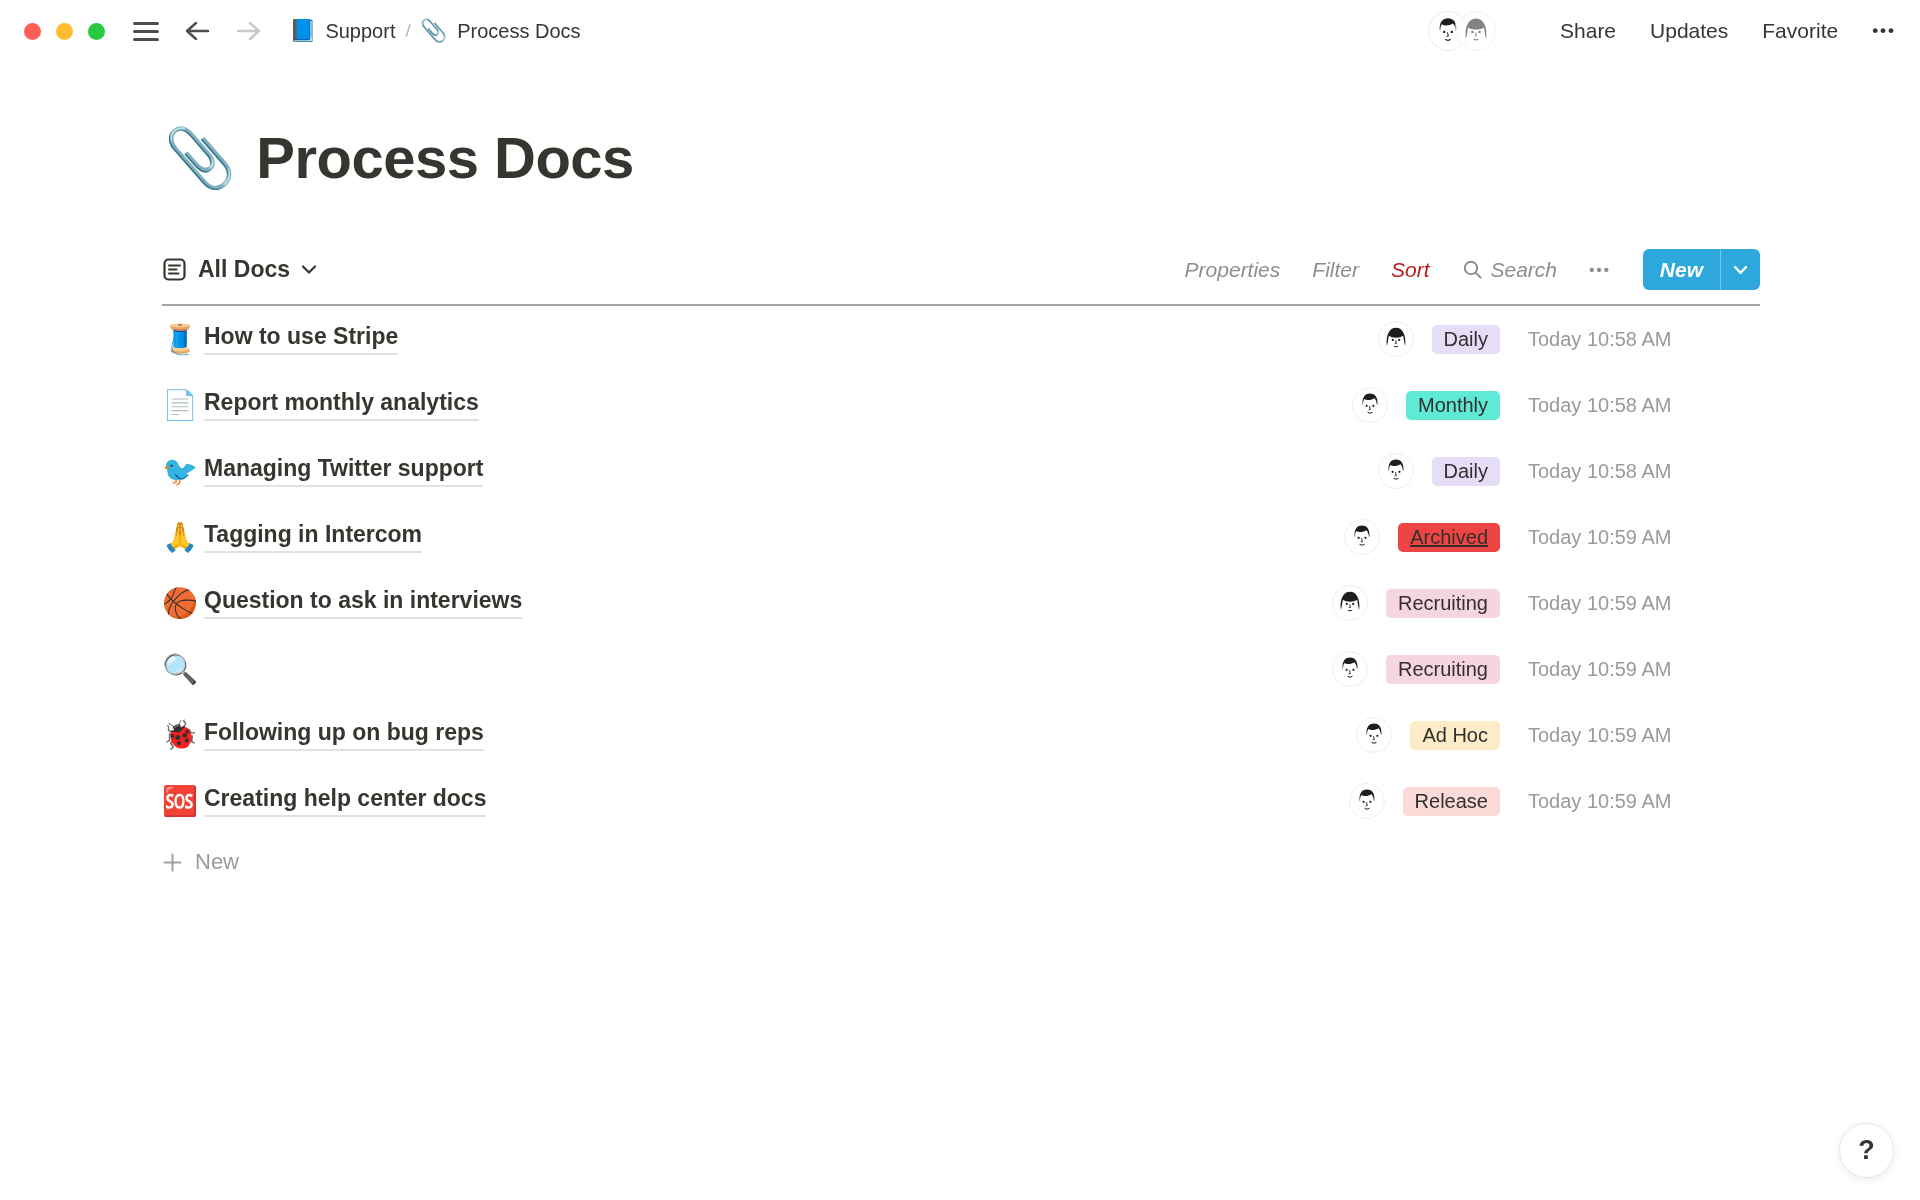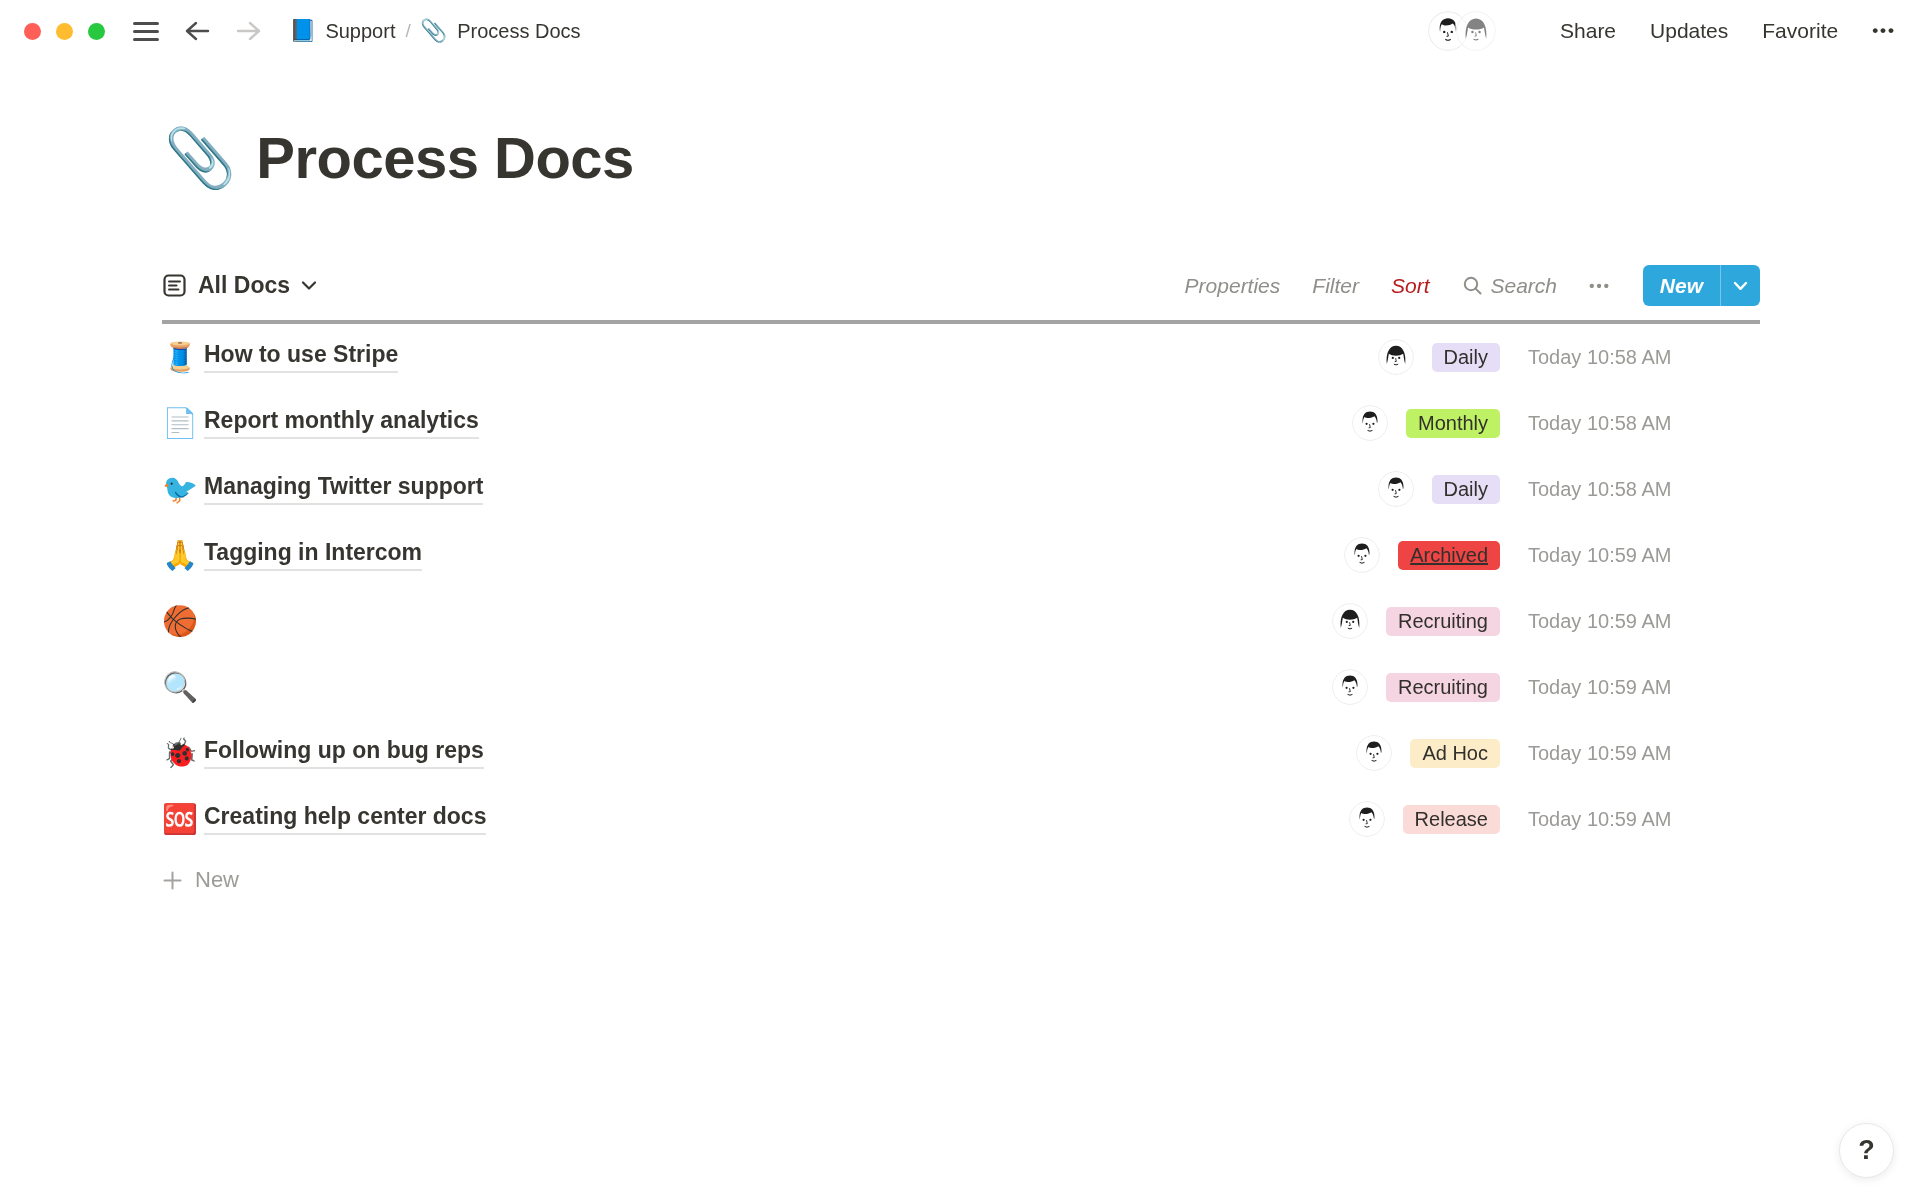--- a/index.html
+++ b/index.html
@@ -29,22 +29,22 @@
   .top-action { margin-left:34px; font-size:21px; color:#37352F; cursor:pointer; }
   .top-more { letter-spacing:2px; font-weight:700; font-size:17px; }
 
   
   .content { width:1600px; margin:0 auto; padding-left:2px; }
   .title-row { display:flex; align-items:center; gap:20px; margin-top:62px; padding-left:2px; }
   .title-emoji { font-size:58px; line-height:1; }
   .page-title { font-size:58px; font-weight:700; letter-spacing:-0.5px; }
 
   
-  .view-toolbar { margin-top:74px; display:flex; align-items:center;
-                  border-bottom:4px solid #a3a3a3; padding-bottom:14px; }
+  .view-toolbar { margin-top:58px; display:flex; align-items:center;
+                  border-bottom:2px solid #a3a3a3; padding-bottom:14px; }
   .view-switcher { display:flex; align-items:center; gap:11px; cursor:pointer; }
   .view-label { font-size:23px; font-weight:700; }
   .tool-group { margin-left:auto; display:flex; align-items:center; gap:32px;font-style:italic; }
   .tool-link { font-size:21px; color:#8F8E89; cursor:pointer; }
   .tool-link.active { color:#b91c1c; }
   .tool-search { display:flex; align-items:center; gap:8px; color:#8F8E89; font-size:21px; cursor:pointer; }
   .tool-more { color:#8F8E89; letter-spacing:2px; font-weight:700; font-size:15px; cursor:pointer; }
   .new-btn { display:flex; align-items:stretch; background:#2EA7DC; border-radius:6px;
              overflow:hidden; height:41px; cursor:pointer; }
   .new-btn-main { display:flex; align-items:center; padding:0 17px; color:#fff;
@@ -217,21 +217,21 @@
   <svg class="man" viewBox="0 0 36 36" xmlns="http://www.w3.org/2000/svg">
     <circle cx="18" cy="18" r="17.4" fill="#fff" stroke="#ececea" stroke-width="1"></circle>
     <path d="M10.5 16 C10.5 9.5 13.5 6.5 18 6.5 C22.5 6.5 25.5 9.5 25.5 16 C25.5 17 25.3 17.6 25 18.6 C24.6 15 23.8 12.6 22.4 11.3 C19.4 13.4 14.8 13.7 12.4 12 C11.4 13.4 11.1 15.4 10.9 18.6 C10.7 17.6 10.5 17 10.5 16 Z" fill="#1e1e1e"></path>
     <circle cx="14.6" cy="18.8" r="1.1" fill="#1e1e1e"></circle>
     <circle cx="21.4" cy="18.8" r="1.1" fill="#1e1e1e"></circle>
     <path d="M17.6 19.5 L18.3 22.6 L17 22.8" fill="none" stroke="#1e1e1e" stroke-width=".9" stroke-linecap="round"></path>
     <path d="M15.9 25.6 Q18 27 20.1 25.6" fill="none" stroke="#1e1e1e" stroke-width="1" stroke-linecap="round"></path>
   </svg>
 
 </span>
-      <span class="pill" style="background: #bef264;">Monthly</span>
+      <span class="pill" style="background: #5eead4;">Monthly</span>
       <span class="time">Today 10:58 AM</span>
     </div>
   </div>
 
   <div class="doc-row">
     <span class="doc-icon">🐦</span>
     <span class="doc-title">Managing Twitter support</span>
     <div class="row-right">
       <span class="avatar man">
   <svg class="man" viewBox="0 0 36 36" xmlns="http://www.w3.org/2000/svg">
@@ -264,20 +264,21 @@
   </svg>
 
 </span>
       <span class="pill" style="background: #ef4444; text-decoration: underline;">Archived</span>
       <span class="time">Today 10:59 AM</span>
     </div>
   </div>
 
   <div class="doc-row">
     <span class="doc-icon">🏀</span>
+    <span class="doc-title">Question to ask in interviews</span>
     <div class="row-right">
       <span class="avatar woman">
 
   <svg class="woman" viewBox="0 0 36 36" xmlns="http://www.w3.org/2000/svg">
     <circle cx="18" cy="18" r="17.4" fill="#fff" stroke="#ececea" stroke-width="1"></circle>
     <path d="M8.8 25 C7.6 14.5 11.2 6.8 18 6.8 C24.8 6.8 28.4 14.5 27.2 25 C26.2 22 25.7 18.2 25.2 14.8 C21.8 17.3 14.2 17.3 10.8 14.8 C10.3 18.2 9.8 22 8.8 25 Z" fill="#1e1e1e"></path>
     <circle cx="14.8" cy="18.9" r="1.1" fill="#1e1e1e"></circle>
     <circle cx="21.2" cy="18.9" r="1.1" fill="#1e1e1e"></circle>
     <path d="M17.7 19.6 L18.3 22.4 L17.1 22.6" fill="none" stroke="#1e1e1e" stroke-width=".9" stroke-linecap="round"></path>
     <path d="M16.2 25.4 Q18 26.6 19.8 25.4" fill="none" stroke="#1e1e1e" stroke-width="1" stroke-linecap="round"></path>

